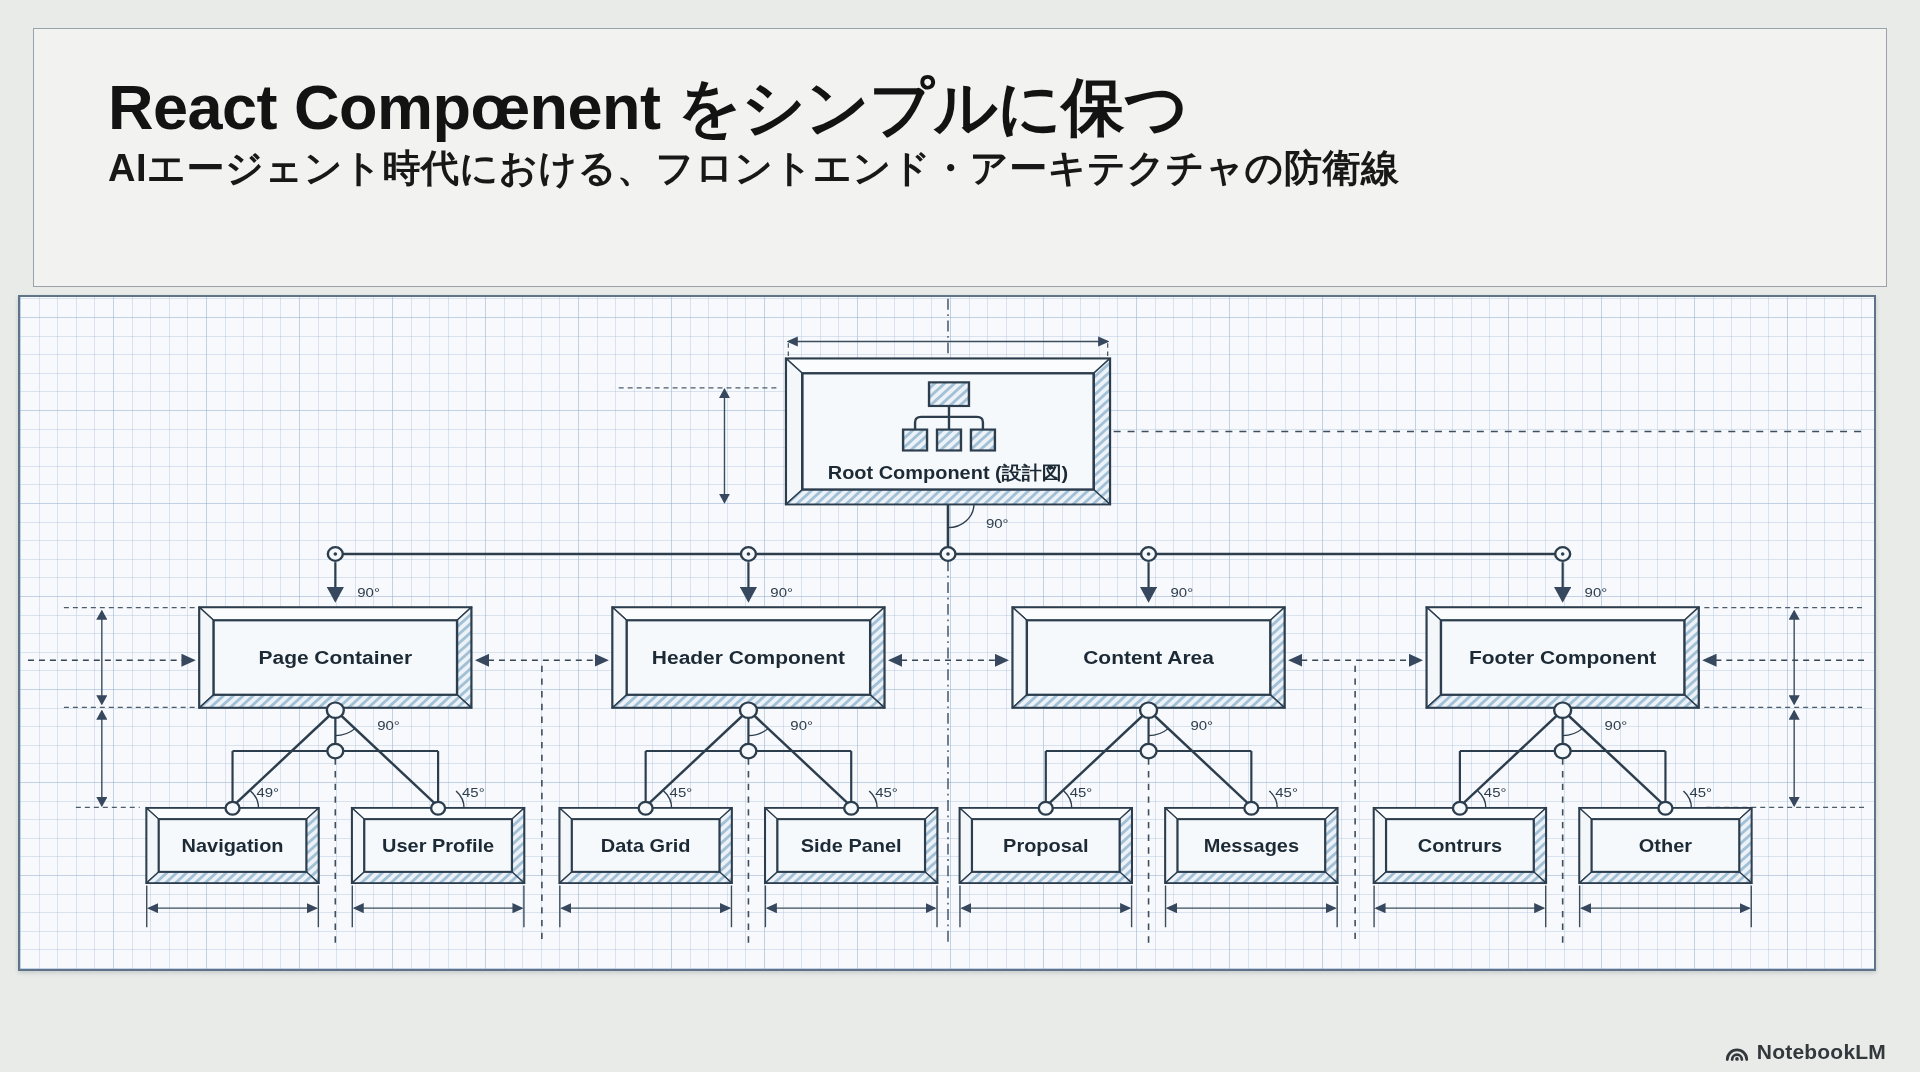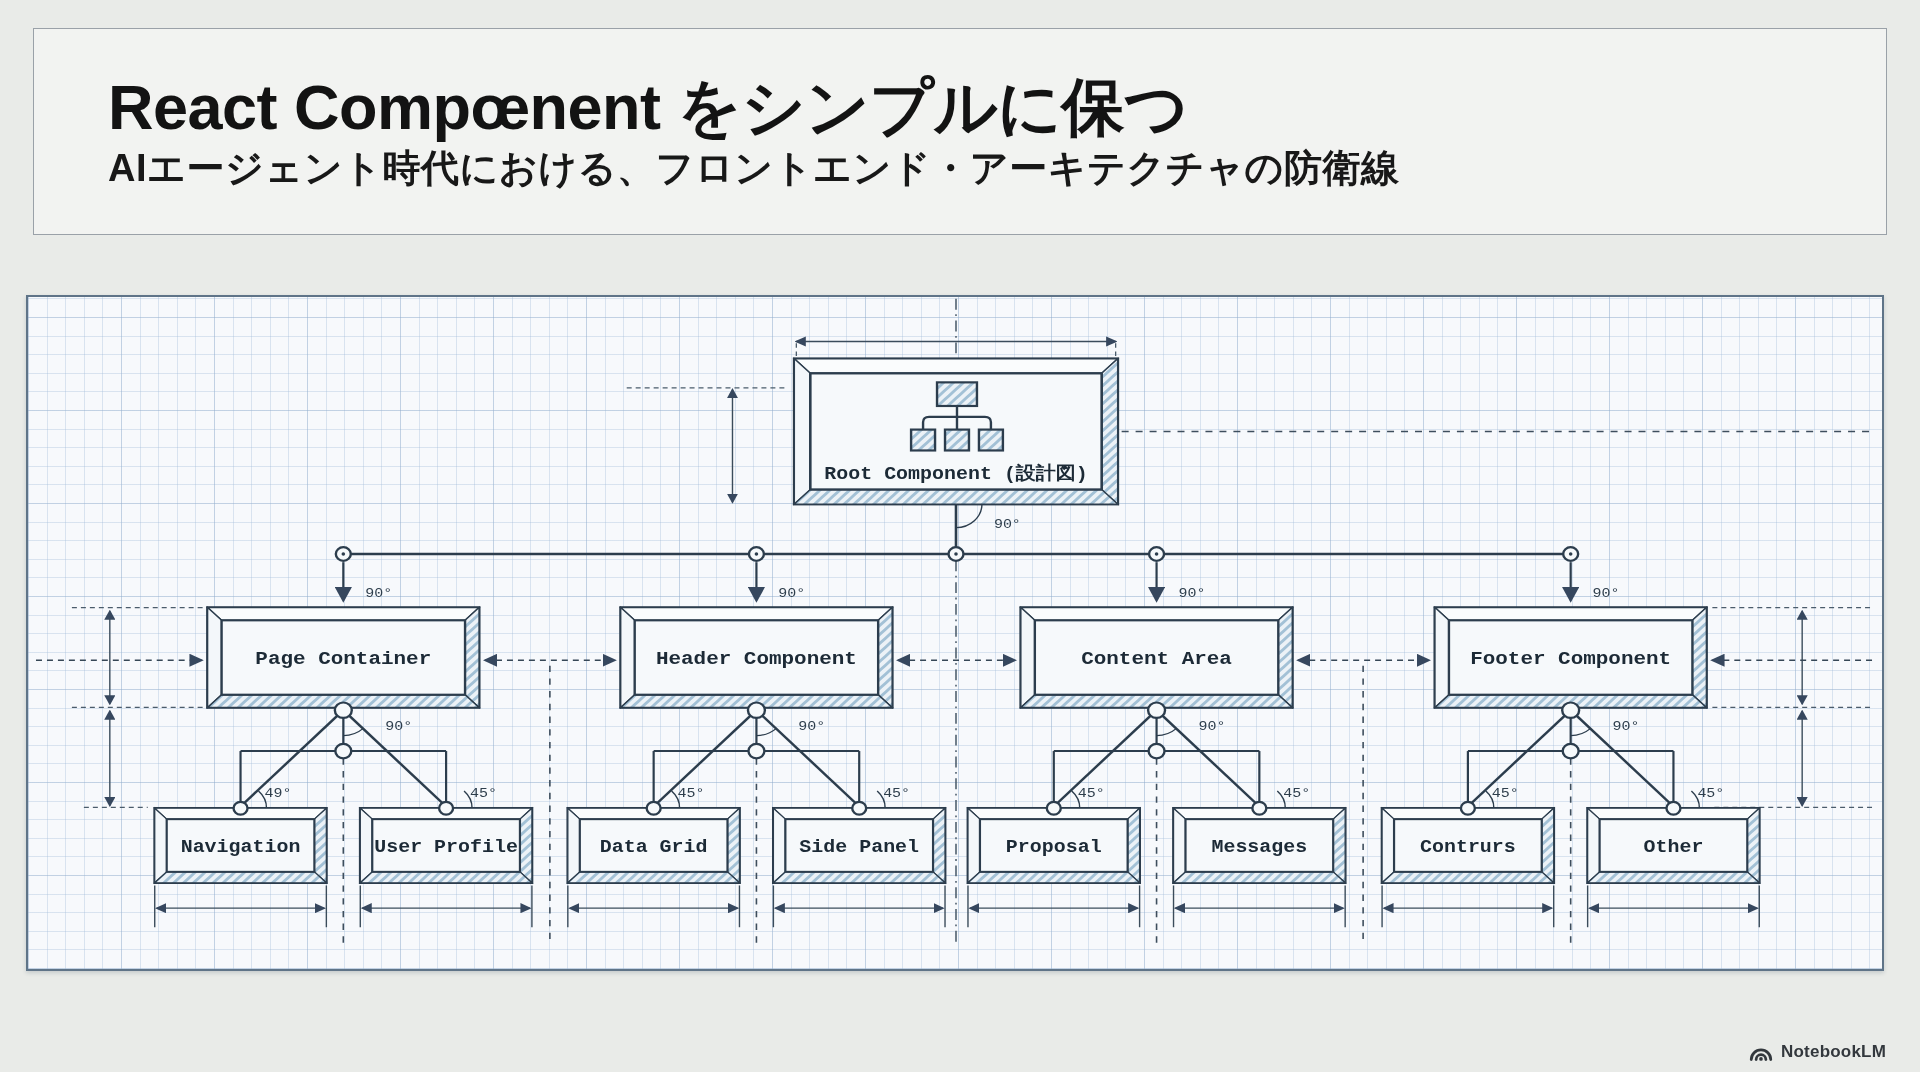--- a/index.html
+++ b/index.html
@@ -2,50 +2,49 @@
 <html><head>
 <meta charset="utf-8">
 <style>
   html,body{margin:0;padding:0;}
   body{
     width:1920px;height:1072px;position:relative;overflow:hidden;
     background:#e9ebe8;
     font-family:"Liberation Sans","DejaVu Sans",sans-serif;
   }
   .header{
-    position:absolute;left:33px;top:28px;width:1854px;height:207px;
+    position:absolute;left:33px;top:28px;width:1854px;height:259px;
     box-sizing:border-box;background:#f2f3f1;border:1px solid #9aa1a8;
     padding:42px 0 0 74px;
   }
   .title{
     font-size:63px;font-weight:700;color:#131313;letter-spacing:-.5px;
     line-height:1.15;white-space:nowrap;
   }
   .subtitle{
     font-size:38px;font-weight:700;color:#181818;
     letter-spacing:.5px;white-space:nowrap;
   }
   .panel{
-    position:absolute;left:26px;top:295px;width:1858px;height:676px;
+    position:absolute;left:18px;top:295px;width:1858px;height:676px;
     box-sizing:border-box;border:2px solid #5f7488;
     background-color:#f7f9fc;
     background-image:
       repeating-linear-gradient(90deg, rgba(140,168,200,.30) 0 1px, transparent 1px 93px),
       repeating-linear-gradient(0deg,  rgba(140,168,200,.30) 0 1px, transparent 1px 93px),
       repeating-linear-gradient(90deg, rgba(160,186,216,.35) 0 1px, transparent 1px 18.6px),
       repeating-linear-gradient(0deg,  rgba(160,186,216,.35) 0 1px, transparent 1px 18.6px);
     box-shadow:0 2px 4px rgba(40,60,80,.18);
-    font-family:Liberation Mono, monospace;
   }
   .panel svg{position:absolute;inset:0;width:100%;height:100%;}
   .watermark{
     position:absolute;right:34px;top:1038px;height:28px;
     display:flex;align-items:center;gap:7px;
   }
-  .watermark .wm-text{font-size:17px;font-weight:700;color:#33383d;letter-spacing:.2px;}
+  .watermark .wm-text{font-size:21px;font-weight:700;color:#33383d;letter-spacing:.2px;}
   .boxlabel{fill:#1c2a36;font-weight:700;text-anchor:middle;}
   .lbl-root{font-size:20px;}
   .lbl-l2{font-size:21px;}
   .lbl-l3{font-size:20px;}
   .angle{fill:#2e3e4c;font-size:15px;}
   .dim{stroke:#3b4c5b;stroke-width:1.4;fill:none;}
   .dimdash{stroke:#4b5c6b;stroke-width:1.3;fill:none;stroke-dasharray:5 4;}
   .guide{stroke:#3e4e5d;stroke-width:1.6;fill:none;stroke-dasharray:7 7;}
   .cguide{stroke:#465766;stroke-width:1.5;fill:none;stroke-dasharray:12 5 2 5;}
   .conn{stroke:#2c3d4d;stroke-width:2.6;fill:none;}

